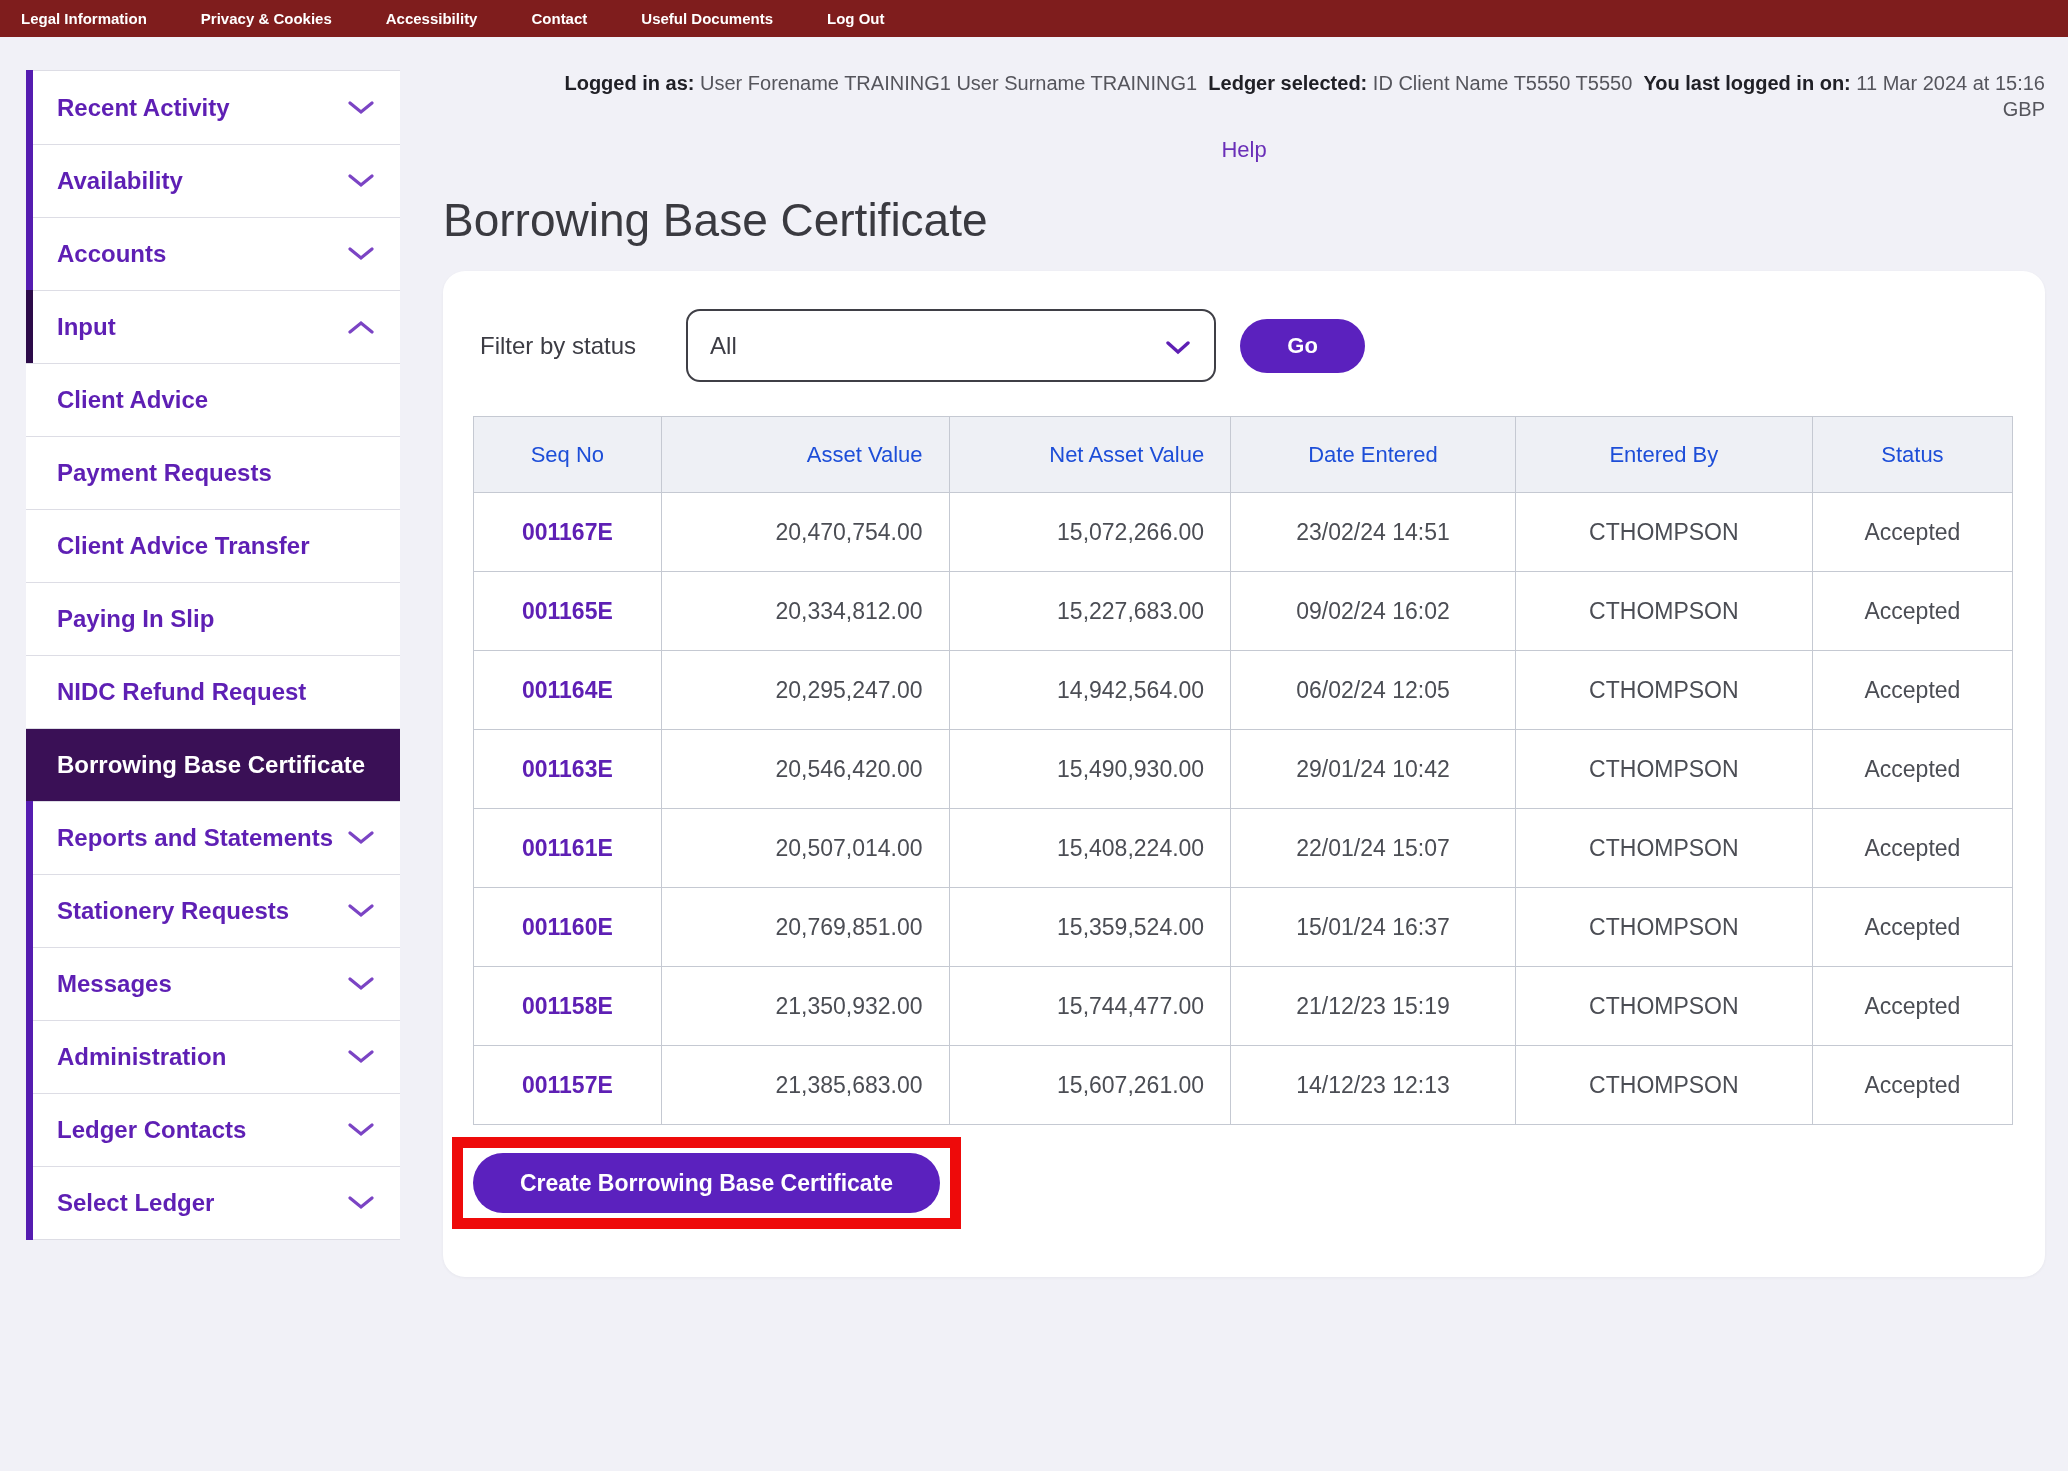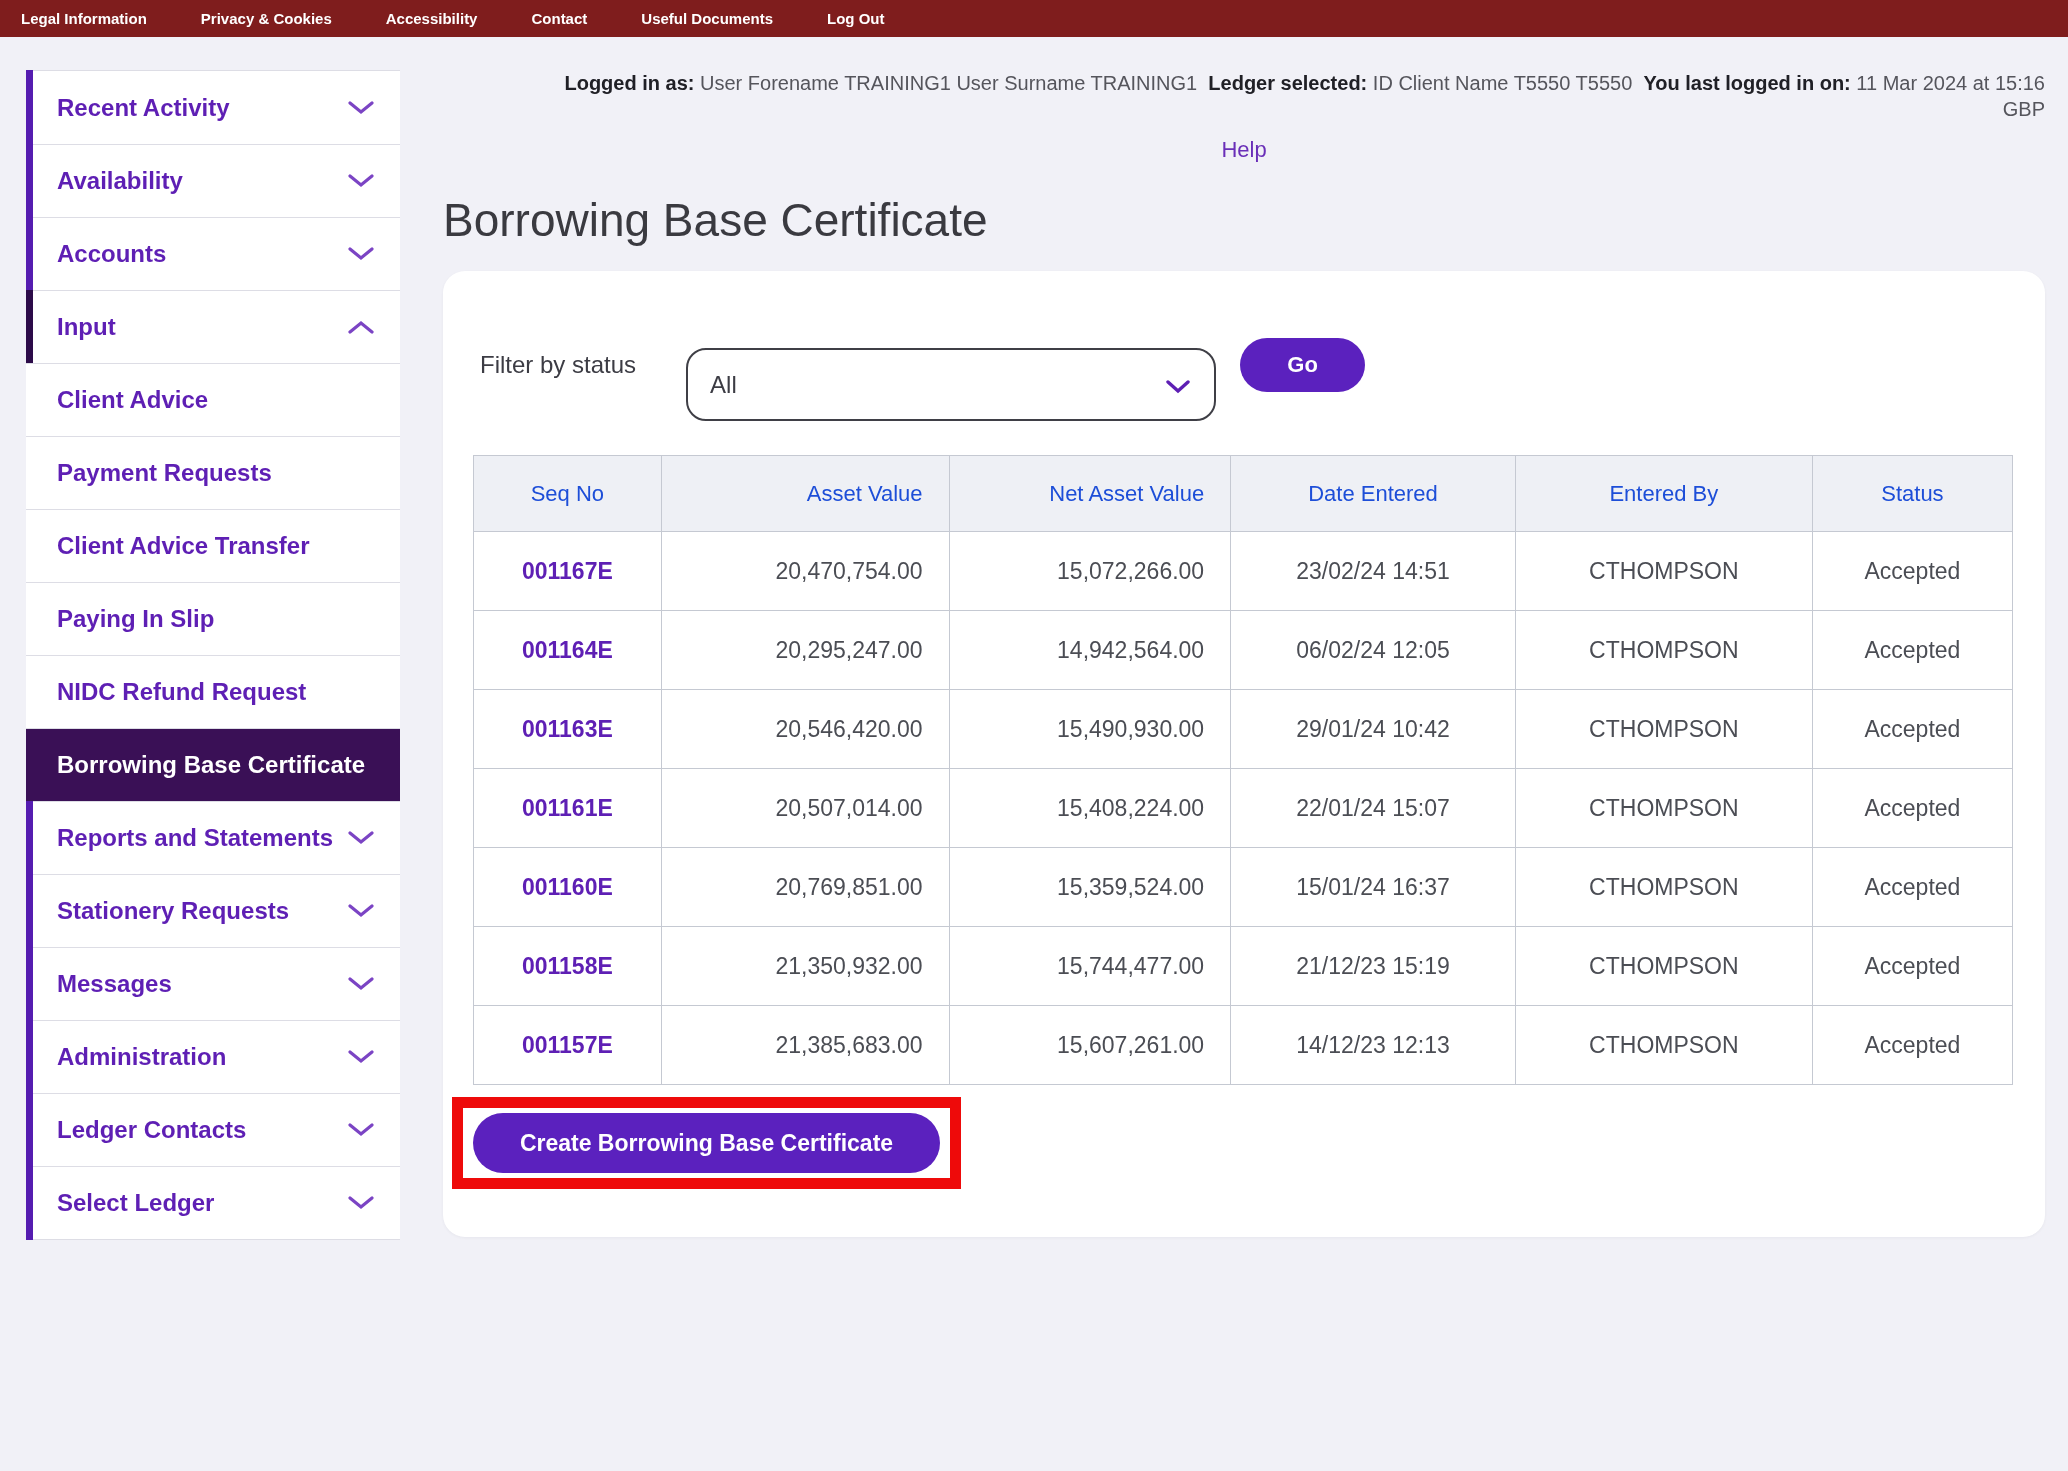--- a/index.html
+++ b/index.html
@@ -64,22 +64,22 @@
     margin-top: 24px; background: #fff; border-radius: 22px;
     padding: 38px 32px 48px 30px;
     box-shadow: 0 1px 3px rgba(60,60,90,.06);
   }
 
   
   .filter-row { display: flex; align-items: center; }
   .filter-label { font-size: 24px; color: #3C3C44; margin-left: 7px; }
   .select {
     position: relative; width: 530px; height: 73px; margin-left: 50px;
-    border: 2px solid #3F3F46; border-radius: 20px; background: #fff;
-    display: flex; align-items: center; padding-left: 22px; cursor: pointer; margin-top: 39px;
+    border: 2px solid #3F3F46; border-radius: 14px; background: #fff;
+    display: flex; align-items: center; padding-left: 22px; cursor: pointer;
   }
   .select .value { font-size: 24px; color: #3C3C44; }
   .select .chev { position: absolute; right: 24px; top: 30px; }
   .go-btn {
     margin-left: 24px; width: 125px; height: 54px; border: none; cursor: pointer;
     border-radius: 35px; background: #5B21BE; color: #fff;
     font-size: 22px; font-weight: 700; font-family: "Liberation Sans", sans-serif;
   }
 
   
@@ -260,20 +260,28 @@
           <tbody>
             <tr>
               <td class="c"><a class="seq-link">001167E</a></td>
               <td class="r">20,470,754.00</td>
               <td class="r">15,072,266.00</td>
               <td class="c">23/02/24 14:51</td>
               <td class="c">CTHOMPSON</td>
               <td class="c">Accepted</td>
             </tr>
             <tr>
+              <td class="c"><a class="seq-link">001165E</a></td>
+              <td class="r">20,334,812.00</td>
+              <td class="r">15,227,683.00</td>
+              <td class="c">09/02/24 16:02</td>
+              <td class="c">CTHOMPSON</td>
+              <td class="c">Accepted</td>
+            </tr>
+            <tr>
               <td class="c"><a class="seq-link">001164E</a></td>
               <td class="r">20,295,247.00</td>
               <td class="r">14,942,564.00</td>
               <td class="c">06/02/24 12:05</td>
               <td class="c">CTHOMPSON</td>
               <td class="c">Accepted</td>
             </tr>
             <tr>
               <td class="c"><a class="seq-link">001163E</a></td>
               <td class="r">20,546,420.00</td>

